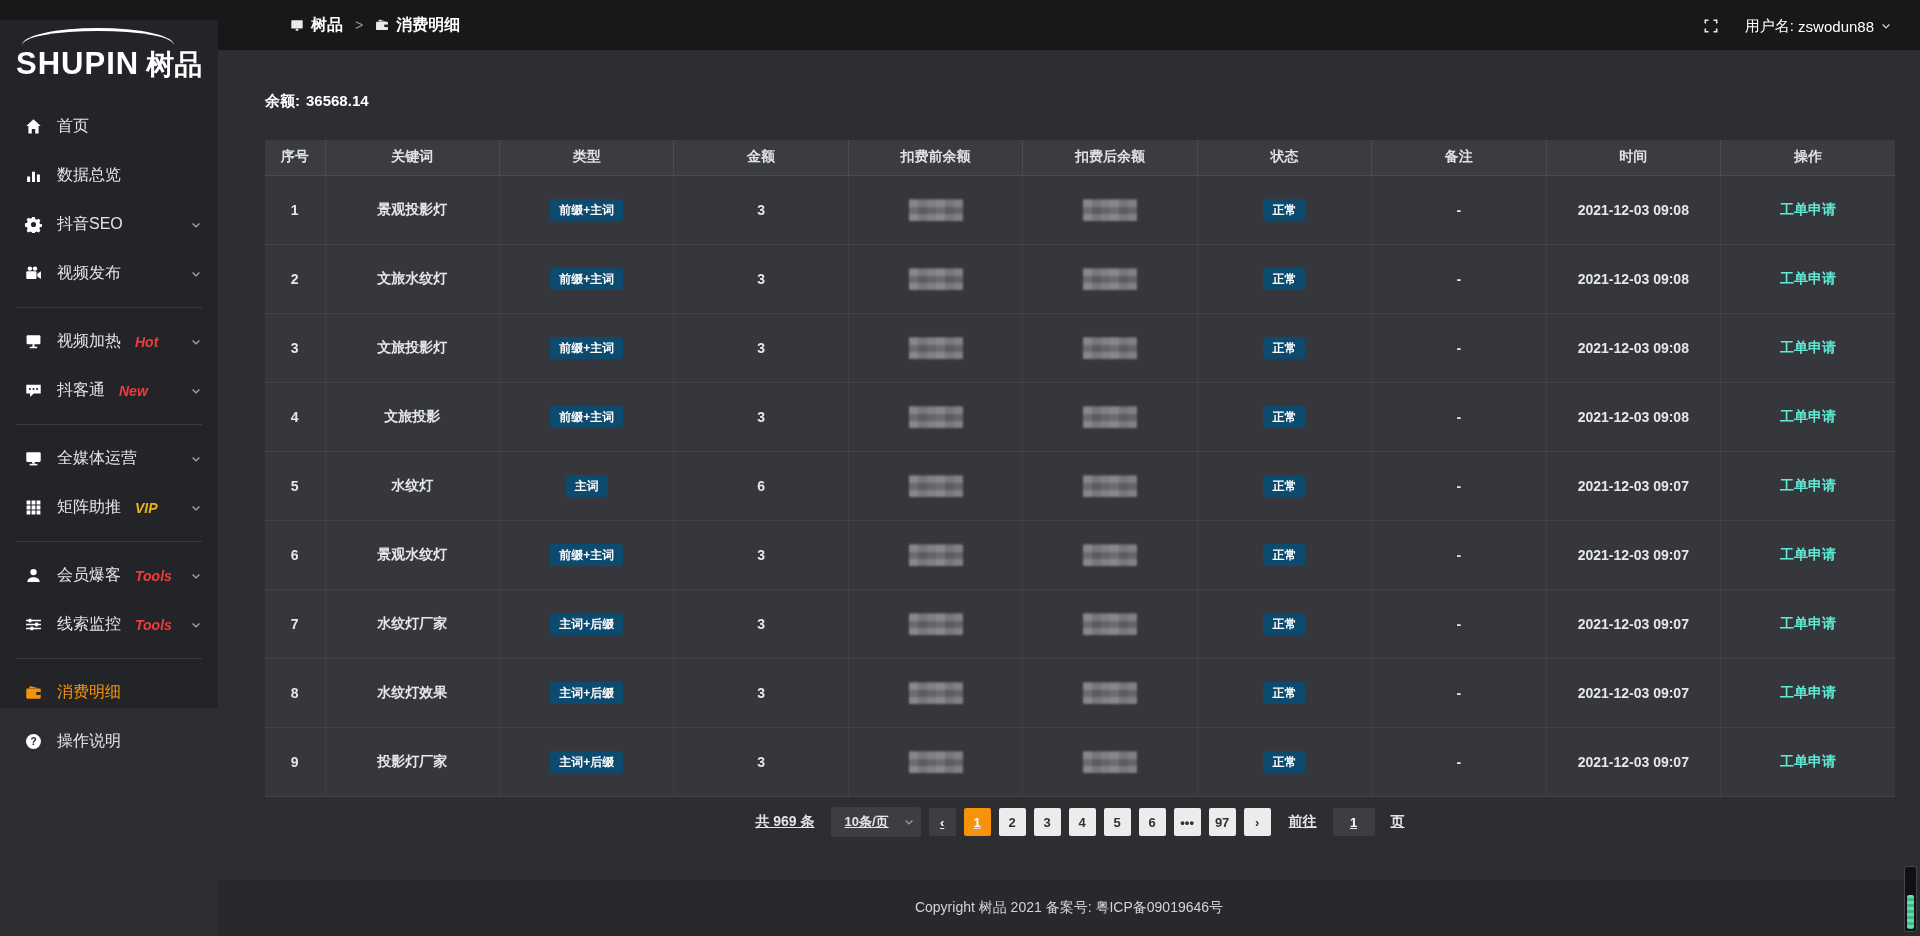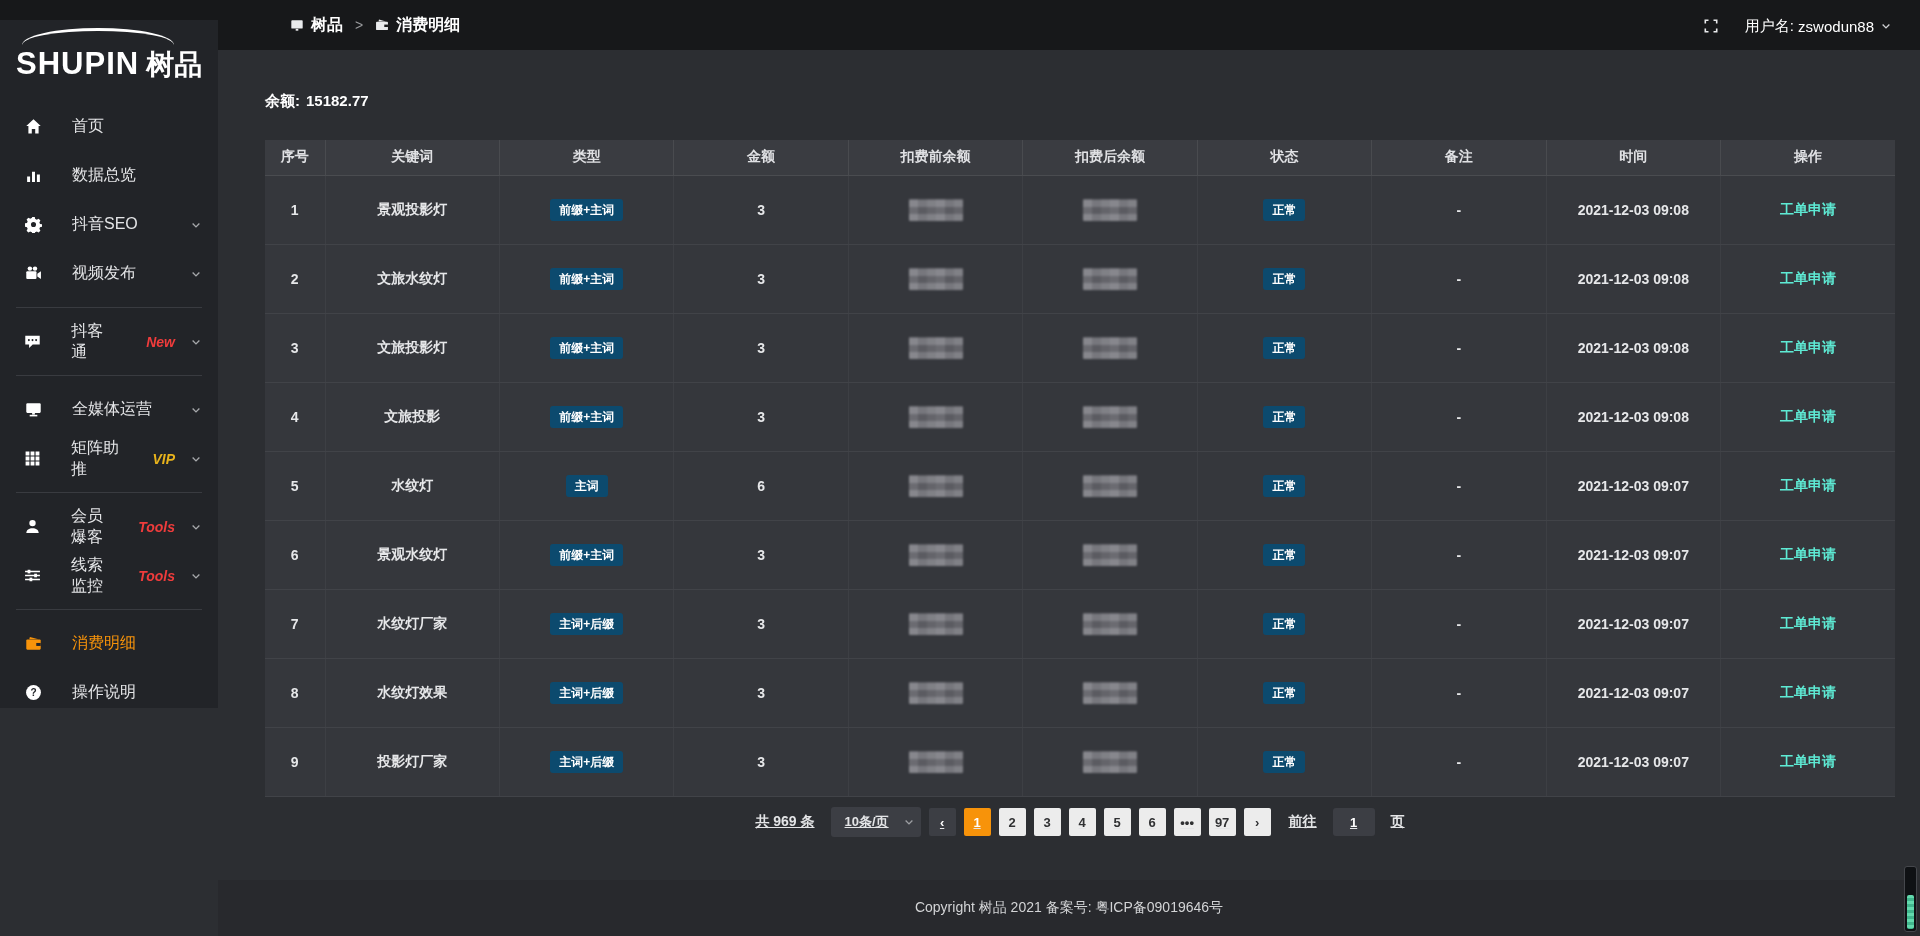--- a/index.html
+++ b/index.html
@@ -18,21 +18,21 @@
   .user-area { position:absolute; right:28px; top:0; height:52px; display:flex; align-items:center; color:#fff; font-size:15px; }
   .fs-icon { display:flex; margin-right:26px; color:#e9eaec; cursor:pointer; }
   .user-chev { display:flex; margin-left:6px; color:#cfd0d3; }
   
   .sidebar { position:absolute; left:0; top:0; width:218px; height:688px; background:#222428; z-index:2;margin-top:20px; }
   .logo { position:relative; height:74px; padding:26px 0 0 16px; display:flex; align-items:baseline; color:#fff; }
   .logo-arc { position:absolute; left:22px; top:8px; width:152px; height:17px; border-top:3px solid #fff; border-radius:50% 50% 0 0 / 100% 100% 0 0; }
   .logo-en { font-size:31px; font-weight:800; letter-spacing:1px; }
   .logo-cn { font-size:28px; font-weight:800; margin-left:7px; }
   .menu { padding-top:8px; }
-  .menu-item { height:49px; display:flex; align-items:center; padding:0 16px 0 24px; color:#e4e5e7; font-size:16px; cursor:pointer;gap:15px; }
+  .menu-item { height:49px; display:flex; align-items:center; padding:0 16px 0 24px; color:#e4e5e7; font-size:16px; cursor:pointer; }
   .menu-item.active { color:#f7930a; }
   .mi-icon { width:18px; display:flex; justify-content:center; margin-right:15px; color:#fff; }
   .menu-item.active .mi-icon { color:#f7930a; }
   .mi-tag { margin-left:14px; font-style:italic; font-weight:bold; font-size:14px; }
   .mi-chev { margin-left:auto; display:flex; color:#a6a8ab; }
   .menu-divider { height:1px; background:#393b40; margin:9px 16px; }
   
   .main { position:absolute; left:218px; top:50px; width:1702px; height:830px; }
   .balance { position:absolute; left:47px; top:42px; color:#fff; font-size:15px; font-weight:bold; }
   .balance span { margin-right:6px; }
@@ -160,20 +160,35 @@
         <span class="mi-chev">
           <svg width="12" height="12" viewBox="0 0 16 16">
             <path d="M3.5 6l4.5 4.5L12.5 6" fill="none" stroke="currentColor" stroke-width="1.8"></path>
           </svg>
         </span>
       </div>
       <div class="menu-divider"></div>
       <div class="menu-item">
         <span class="mi-icon">
           <svg width="17" height="17" viewBox="0 0 16 16" fill="currentColor">
+            <rect x="1.5" y="2" width="13" height="8.6" rx="1"></rect>
+            <path d="M7 10.6h2V13h2.5v1.4h-7V13H7z"></path>
+          </svg>
+        </span>
+        <span class="mi-label">视频加热</span>
+        <span class="mi-tag" style="color: rgb(240, 60, 60);">Hot</span>
+        <span class="mi-chev">
+          <svg width="12" height="12" viewBox="0 0 16 16">
+            <path d="M3.5 6l4.5 4.5L12.5 6" fill="none" stroke="currentColor" stroke-width="1.8"></path>
+          </svg>
+        </span>
+      </div>
+      <div class="menu-item">
+        <span class="mi-icon">
+          <svg width="17" height="17" viewBox="0 0 16 16" fill="currentColor">
             <path d="M1.2 2.6h13.6v8.2H8.2L4.8 14v-3.2H1.2z"></path>
             <circle cx="4.6" cy="6.7" r=".95" fill="#222428"></circle>
             <circle cx="8" cy="6.7" r=".95" fill="#222428"></circle>
             <circle cx="11.4" cy="6.7" r=".95" fill="#222428"></circle>
           </svg>
         </span>
         <span class="mi-label">抖客通</span>
         <span class="mi-tag" style="color: rgb(240, 60, 60);">New</span>
         <span class="mi-chev">
           <svg width="12" height="12" viewBox="0 0 16 16">
@@ -262,21 +277,21 @@
             <text x="8" y="11.3" text-anchor="middle" font-size="9.5" font-weight="bold" fill="#222428">?</text>
           </svg>
         </span>
         <span class="mi-label">操作说明</span>
       </div>
     </nav>
 </aside>
 
 <main class="main">
   <div class="balance">
-    <span>余额:</span><span>15182.77</span>
+    <span>余额:</span><span>36568.14</span>
   </div>
   <table class="data">
     <thead>
         <tr id="thead-row">
           <th style="width: 60px;">序号</th>
           <th>关键词</th>
           <th>类型</th>
           <th>金额</th>
           <th>扣费前余额</th>
           <th>扣费后余额</th>

